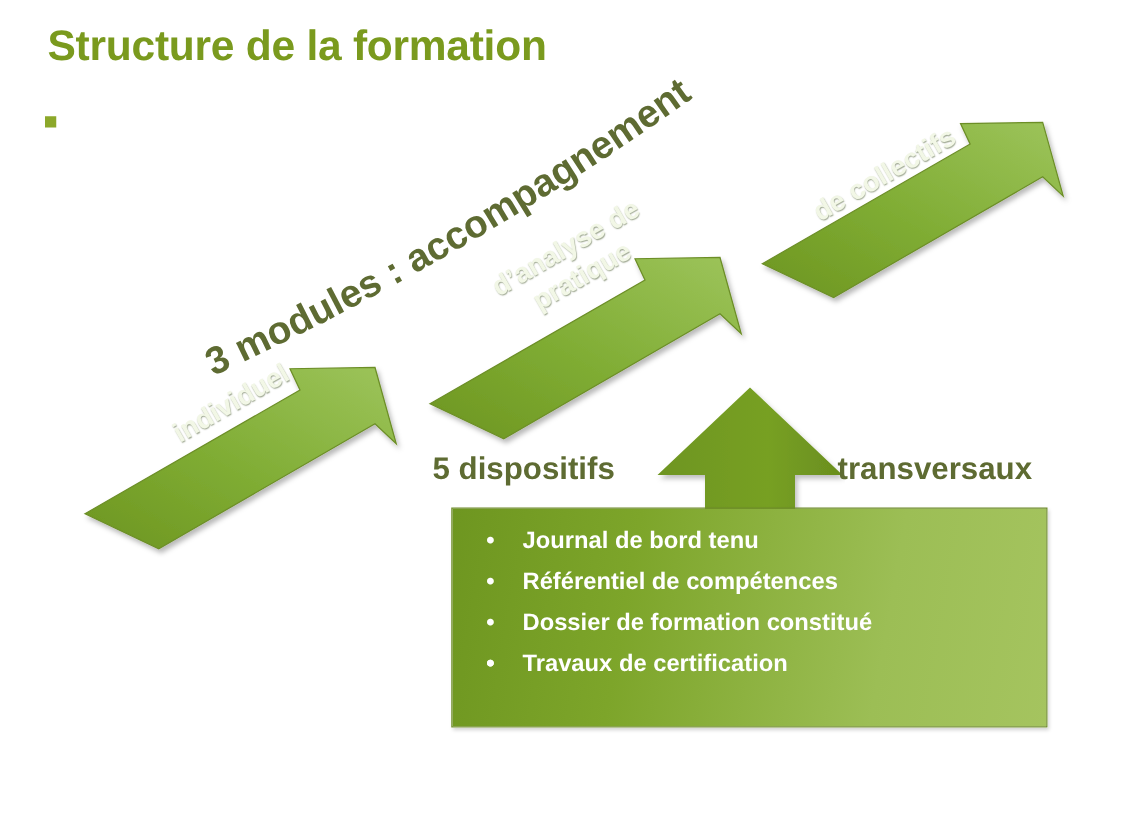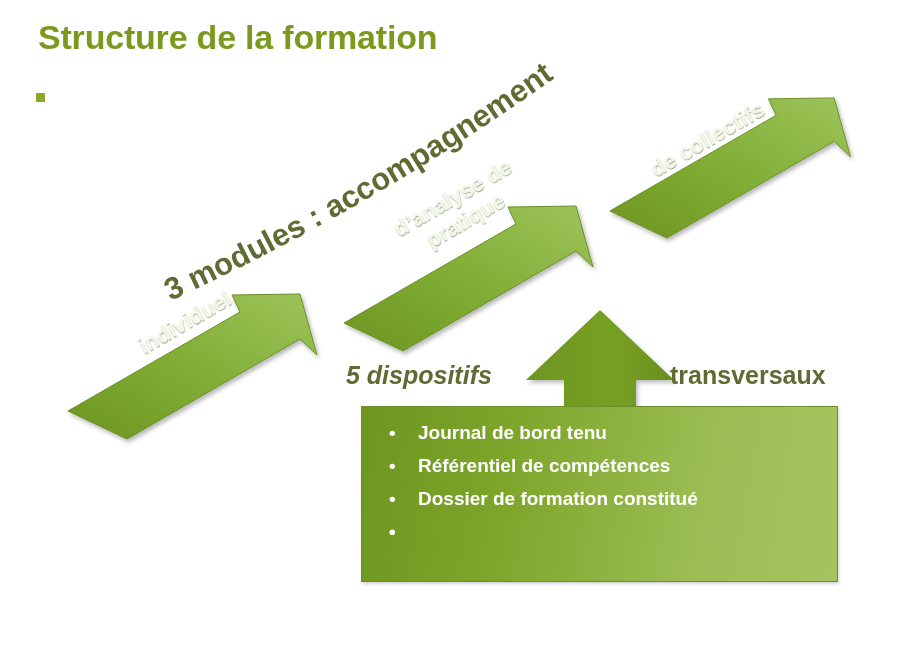--- a/index.html
+++ b/index.html
@@ -122,21 +122,21 @@
   #up-arrow svg { display: block; }
 
   
   .olive-line {
     position: absolute;
     font-size: 25px;
     font-weight: bold;
     color: #5E6B32;
     white-space: nowrap;
   }
-  #txt-dispositifs { left: 346px; top: 361px; font-style: italic; }
+  #txt-dispositifs { left: 346px; top: 361px; }
   #txt-transversaux { left: 670px; top: 361px; text-align: center; }
   #txt-bottom {
     left: 348px;
     top: 596px;
     font-size: 25px;
   }
 
   
   #list-box {
     position: absolute;
@@ -275,18 +275,19 @@
       </li>
       <li>
         <span class="dot">•</span>
         <span>Dossier de formation constitué</span>
       </li>
       <li>
         <span class="dot">•</span>
       </li>
       <li>
         <span class="dot">•</span>
+        <span>Travaux de certification</span>
       </li>
     </ul>
   </div>
 
 
 </div>
 
 </body></html>

